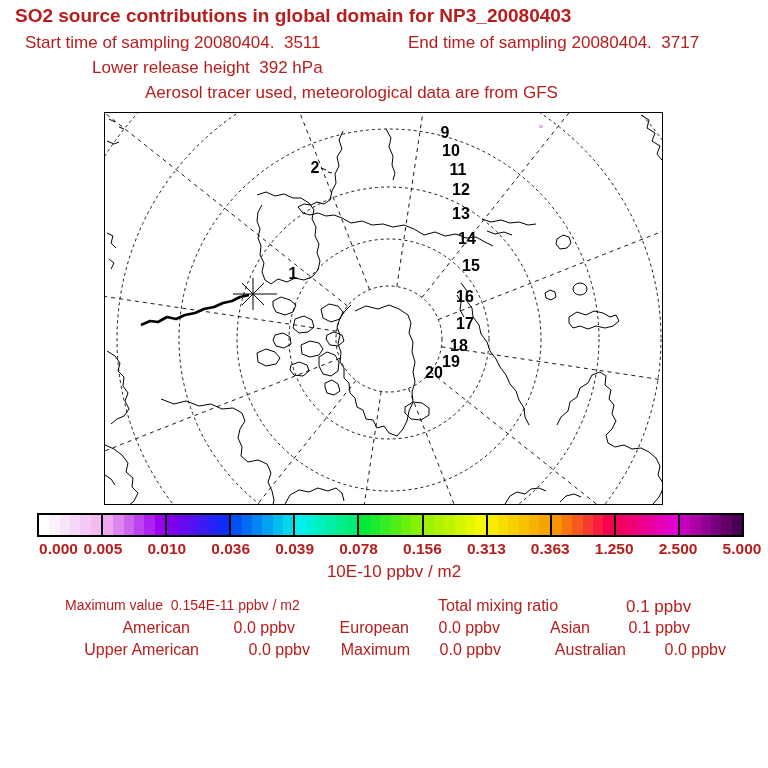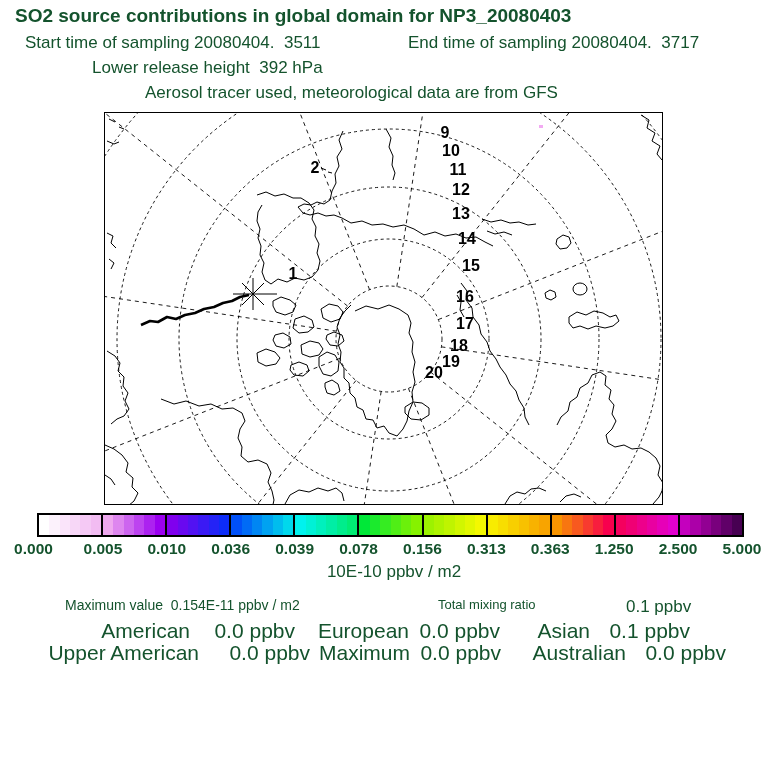--- a/index.html
+++ b/index.html
@@ -1,37 +1,37 @@
 <!DOCTYPE html>
 <html><head>
 <meta charset="utf-8">
 <style>
   html,body{margin:0;padding:0;background:#fff;}
   #page{position:relative;width:768px;height:768px;background:#ffffff;
-        font-family:"Liberation Sans",sans-serif;color:#14532d;overflow:hidden;text-decoration:underline;}
+        font-family:"Liberation Sans",sans-serif;color:#b91c1c;overflow:hidden;text-decoration:underline;}
   .abs{position:absolute;white-space:pre;}
   #title{left:15px;top:5px;font-size:19px;font-weight:700;}
   #l2a{left:25px;top:33px;font-size:17px;}
   #l2b{left:408px;top:33px;font-size:17px;}
   #l3a{left:92px;top:58px;font-size:17px;}
   #l3b{left:404px;top:58px;font-size:17px;}
   #l4{left:145px;top:83px;font-size:17px;}
   #map{position:absolute;left:104px;top:112px;width:557px;height:391px;border:1px solid #000;background:#fff;}
   #colorbar{position:absolute;left:37px;top:513px;width:703px;height:20px;border:2px solid #000;display:flex;}
   .cb-seg{flex:1;display:flex;border-right:2px solid #000;}
   .cb-seg:last-child{border-right:none;}
   .cb-cell{flex:1;}
   #cb-ticks{position:absolute;left:0;top:540px;width:768px;height:20px;}
   #cb-ticks span{position:absolute;top:0;transform:translateX(-50%);
                  font-size:15.5px;font-weight:700;white-space:pre;}
   #units{left:10px;top:562px;width:768px;text-align:center;font-size:17px;}
   #stat-max{left:65px;top:597px;font-size:14px;}
-  #stat-total-label{left:438px;top:597px;font-size:13px;}
+  #stat-total-label{left:438px;top:597px;font-size:16px;}
   #stat-total-value{left:626px;top:597px;font-size:17px;}
-  .srow{position:absolute;display:grid;font-size:21px;}
+  .srow{position:absolute;display:grid;font-size:16px;}
   .srow span{text-align:right;white-space:pre;}
   #srow1{left:0;top:619px;grid-template-columns:190px 105px 114px 91px 90px 100px;}
   #srow2{left:0;top:641px;grid-template-columns:199px 111px 100px 91px 125px 100px;}
 </style>
 </head>
 <body>
 
 <div id="page">
 
   <div class="abs" id="title">SO2 source contributions in global domain for NP3_20080403</div>
@@ -215,21 +215,21 @@
       <div class="cb-seg">
         <div class="cb-cell" style="background: rgb(196, 0, 190);"></div>
         <div class="cb-cell" style="background: rgb(171, 0, 168);"></div>
         <div class="cb-cell" style="background: rgb(146, 0, 147);"></div>
         <div class="cb-cell" style="background: rgb(121, 0, 125);"></div>
         <div class="cb-cell" style="background: rgb(96, 0, 104);"></div>
         <div class="cb-cell" style="background: rgb(71, 0, 82);"></div>
       </div>
     </div>
   <div id="cb-ticks" class="abs" style="white-space:normal">
-      <span style="left: 27px; padding-left: 13px;">0.000</span>
+      <span style="left: 52px; padding-left: 13px;">0.000</span>
       <span style="left: 102.909px;">0.005</span>
       <span style="left: 166.818px;">0.010</span>
       <span style="left: 230.727px;">0.036</span>
       <span style="left: 294.636px;">0.039</span>
       <span style="left: 358.545px;">0.078</span>
       <span style="left: 422.455px;">0.156</span>
       <span style="left: 486.364px;">0.313</span>
       <span style="left: 550.273px;">0.363</span>
       <span style="left: 614.182px;">1.250</span>
       <span style="left: 678.091px;">2.500</span>

